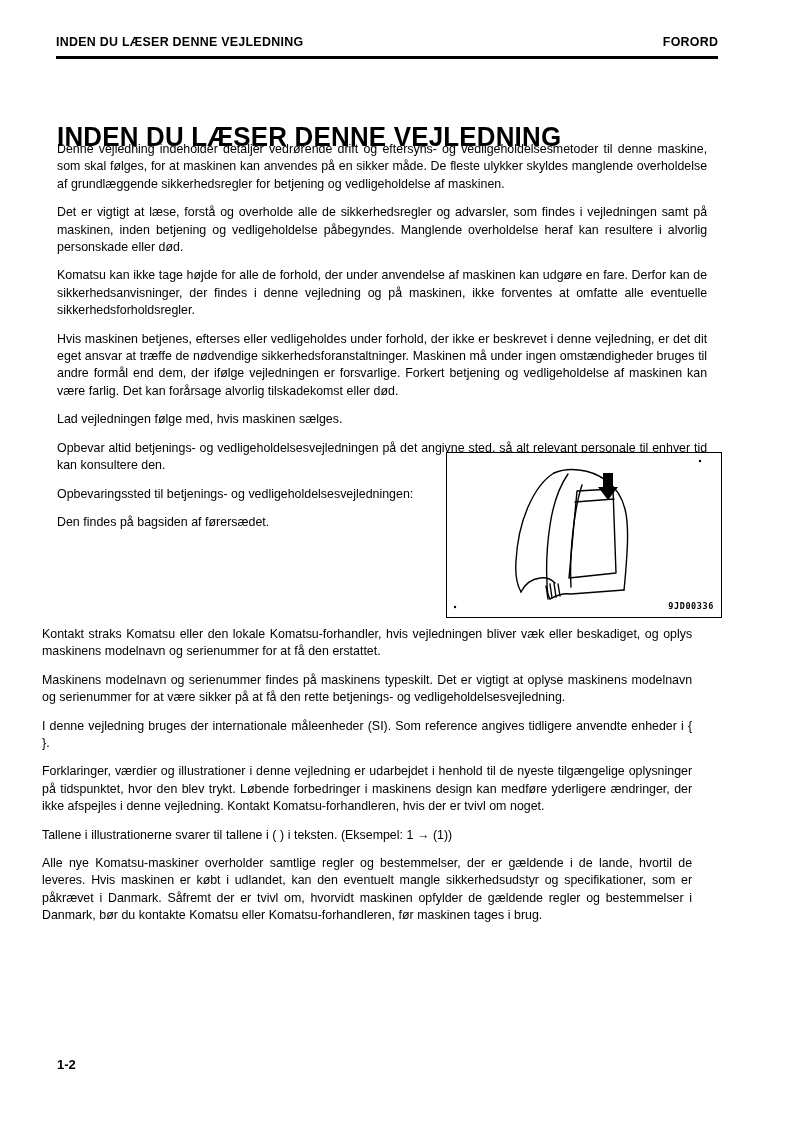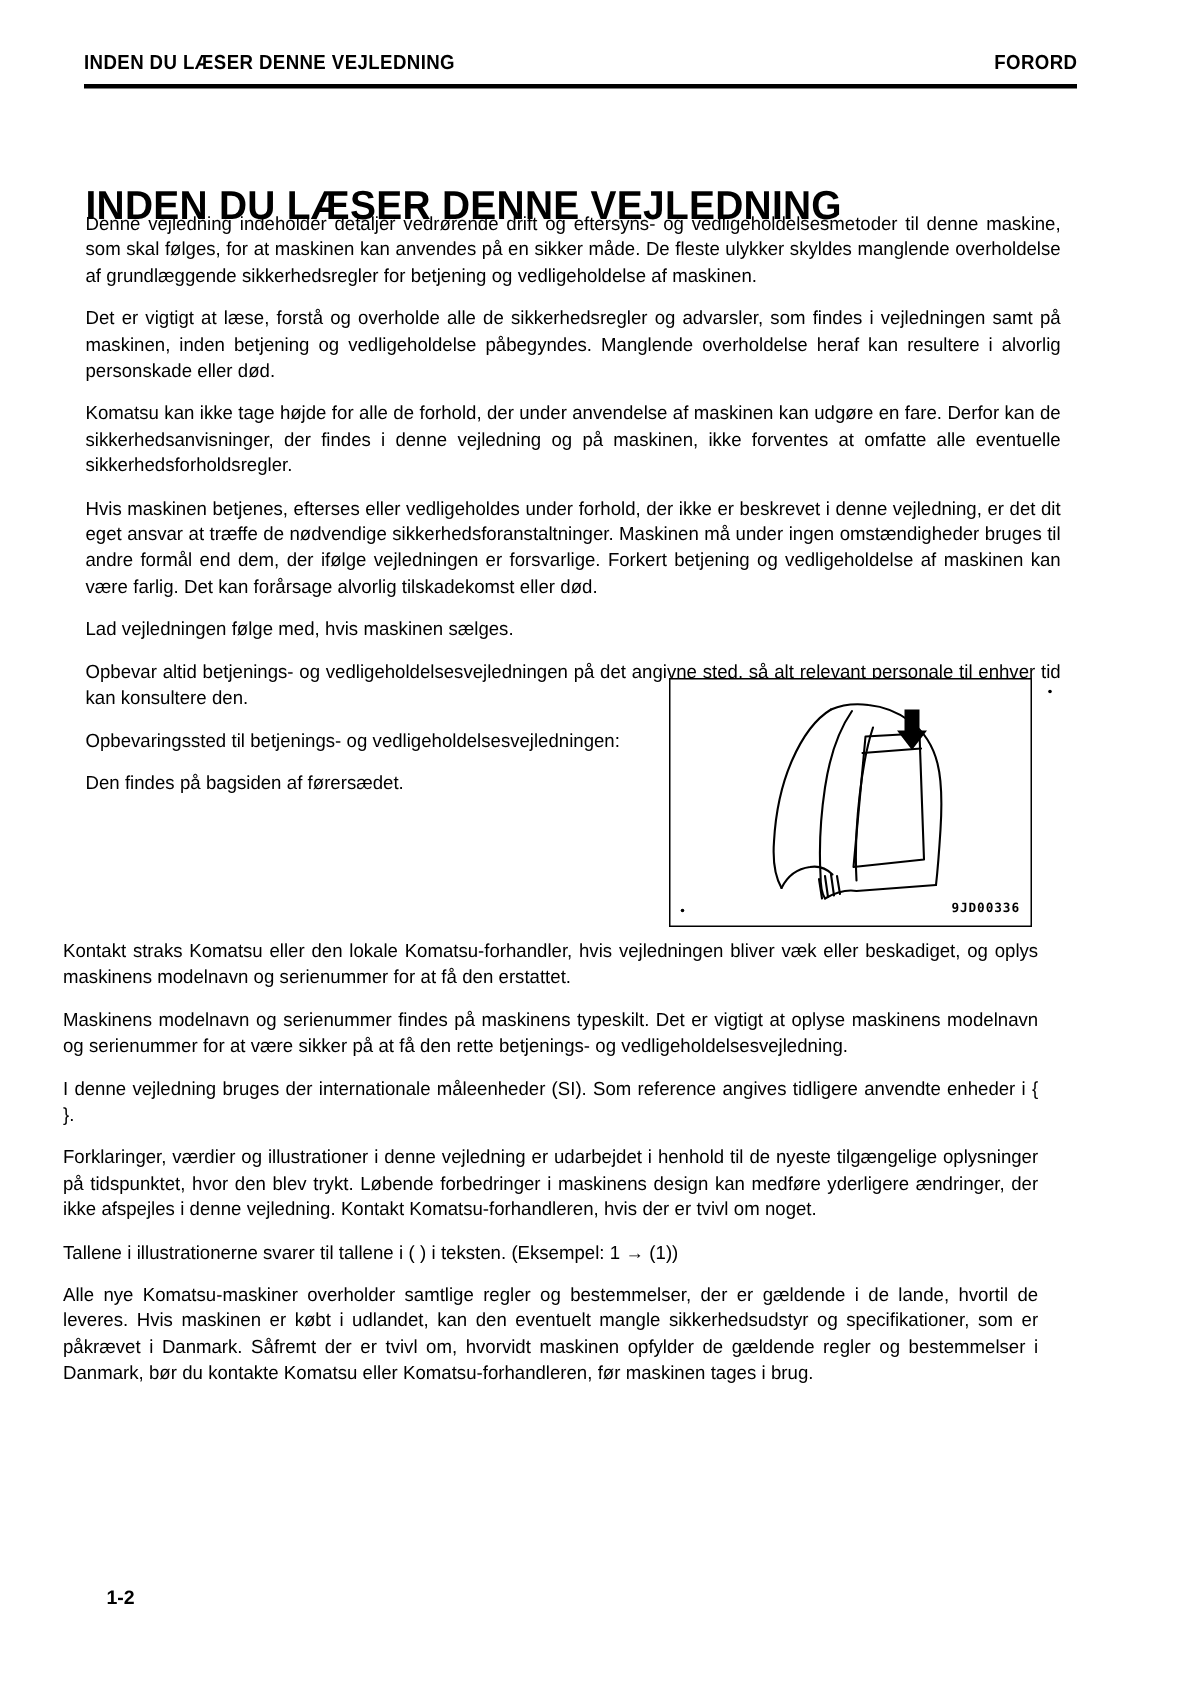--- a/index.html
+++ b/index.html
@@ -92,21 +92,21 @@
     left: 42px;
     top: 626px;
     width: 660px;
   }
 
   
   .figure {
     position: absolute;
     left: 446px;
     top: 452px;
-    width: 242px;
+    width: 276px;
     height: 166px;
     border: 1.5px solid #000000;
     background: #ffffff;
     box-sizing: border-box;
   }
   .figure svg { display: block; }
   .fig-code {
     position: absolute;
     right: 7px;
     bottom: 6px;
@@ -129,21 +129,20 @@
     pointer-events: none;
   }
 
   
   .footer {
     position: absolute;
     left: 57px;
     top: 1057px;
     font-size: 13px;
     font-weight: bold;
-    margin-left: 14px;
   }
 </style>
 </head>
 <body>
 
 <div class="page">
 
   <div class="header">
     <div class="header-text">INDEN DU LÆSER DENNE VEJLEDNING</div>
     <div class="header-text right">FORORD</div>

